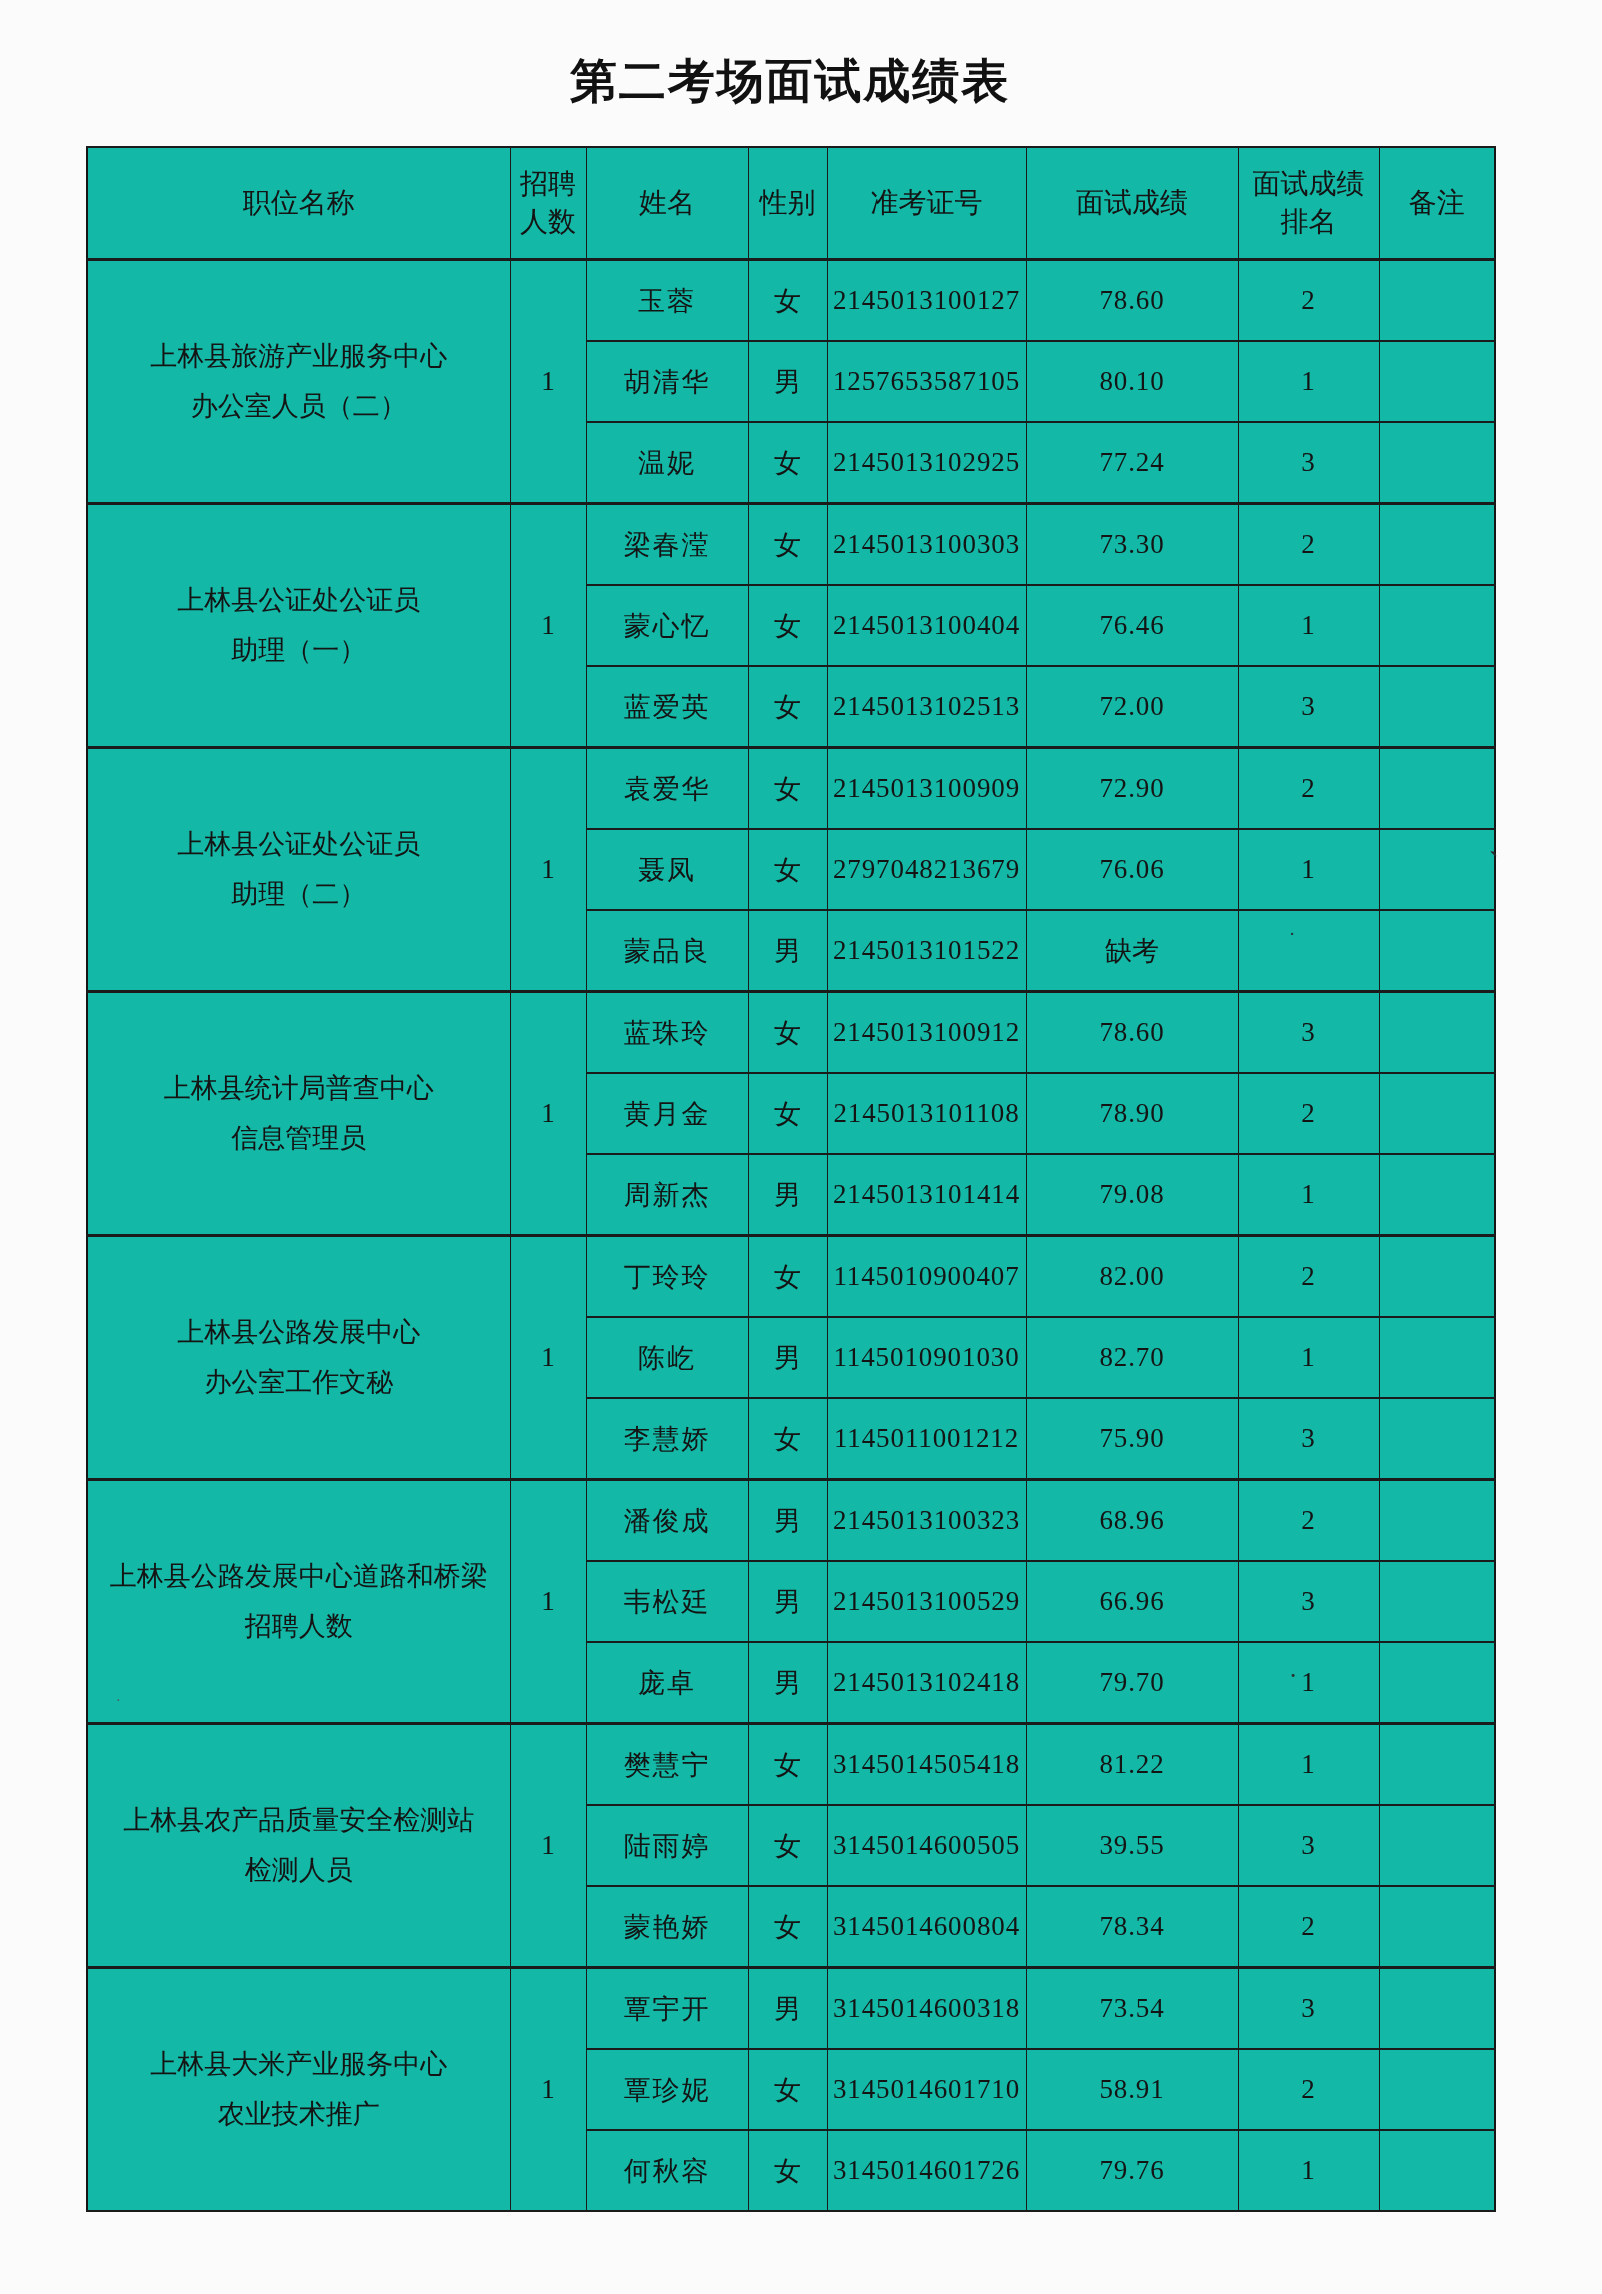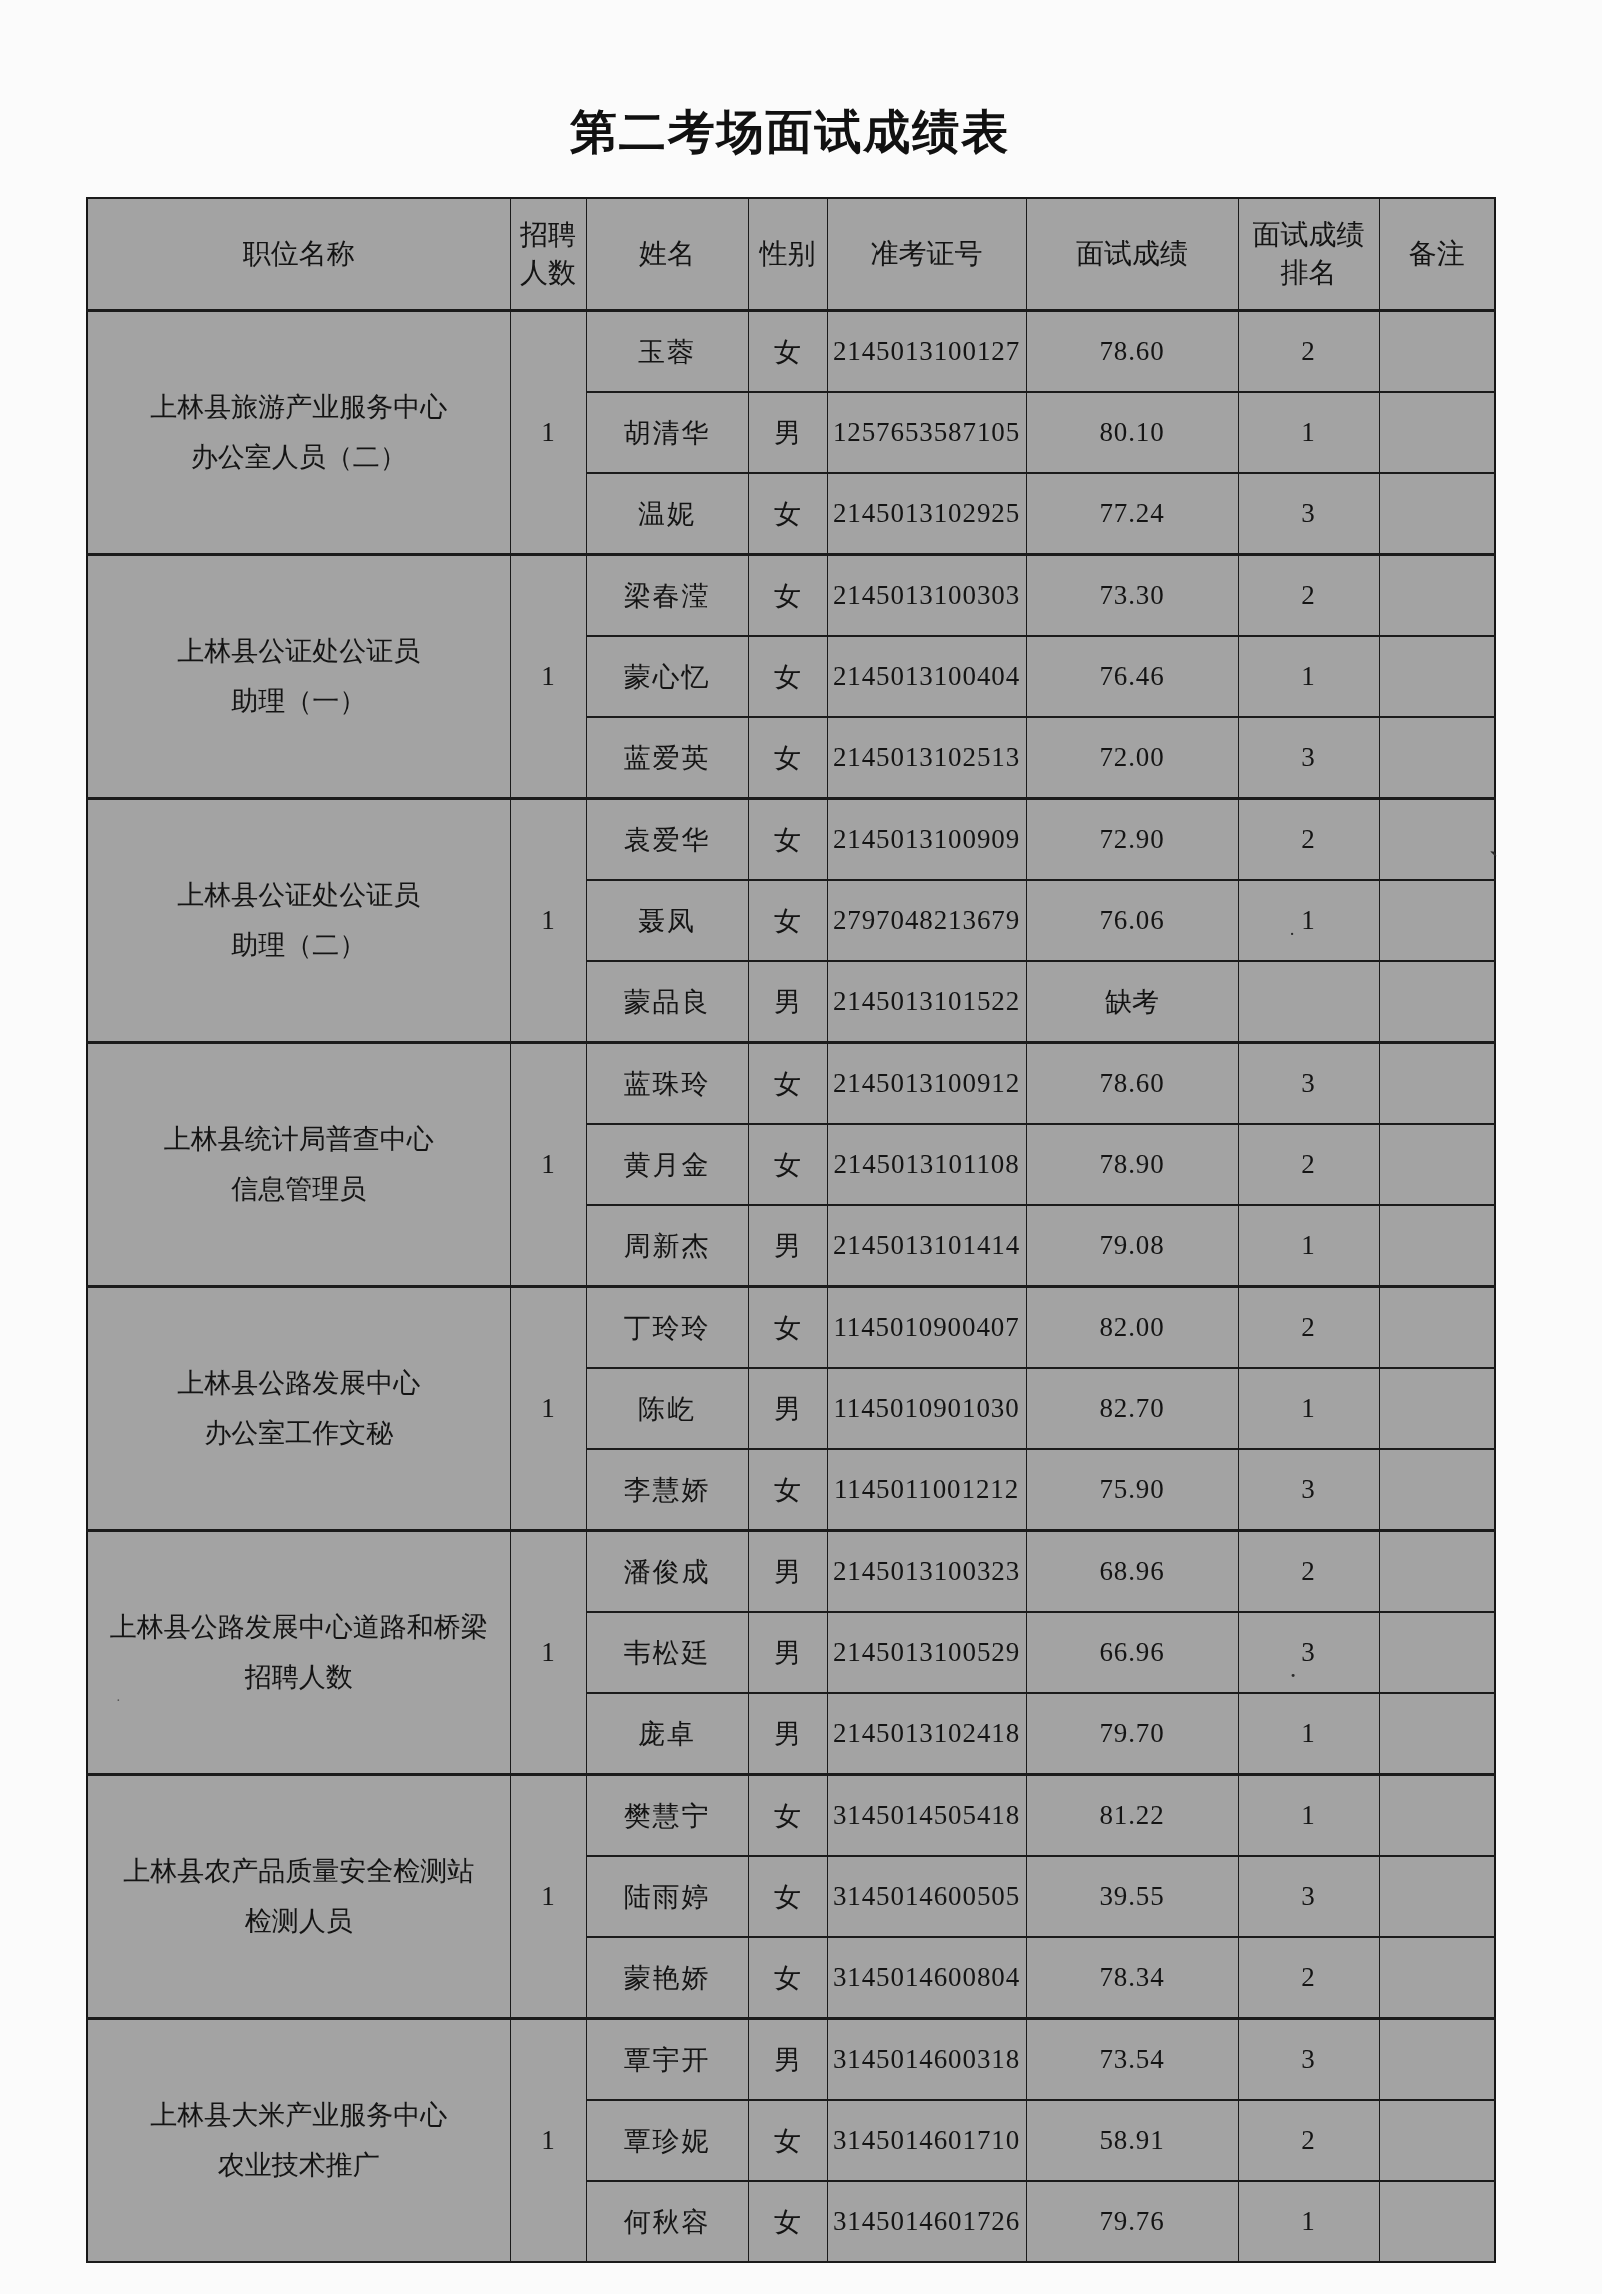--- a/index.html
+++ b/index.html
@@ -4,37 +4,37 @@
 <style>
   html,body{margin:0;padding:0;}
   body{
     width:1603px;height:2294px;
     background:#fbfbfb;
     font-family:"Liberation Serif","DejaVu Serif",serif;
     color:#1a1a1a;
     position:relative;
     overflow:hidden;
   }
-  .sheet{width:1408px;margin-left:86px;padding-top:104px;}
+  .sheet{width:1408px;margin-left:86px;padding-top:53px;}
   h1.doc-title{
     margin:0 0 37px 0;
     text-align:center;
     font-family:"Liberation Sans","DejaVu Sans",sans-serif;
     font-weight:700;
     font-size:47px;
     line-height:56px;
     letter-spacing:1.9px;
     color:#111;
   }
   table.score{
     border-collapse:collapse;
     table-layout:fixed;
     width:1408px;
     border:2.8px solid #161616;
-    background:#a3a3a3;
+    background:#14b8a6;
   }
   .score th,.score td{
     border:1.9px solid #1b1b1b;
     border-top-width:2.8px;
     border-bottom-width:2.8px;
     text-align:center;
     vertical-align:middle;
     padding:0 3.7px;
     font-size:27px;
     font-weight:400;

